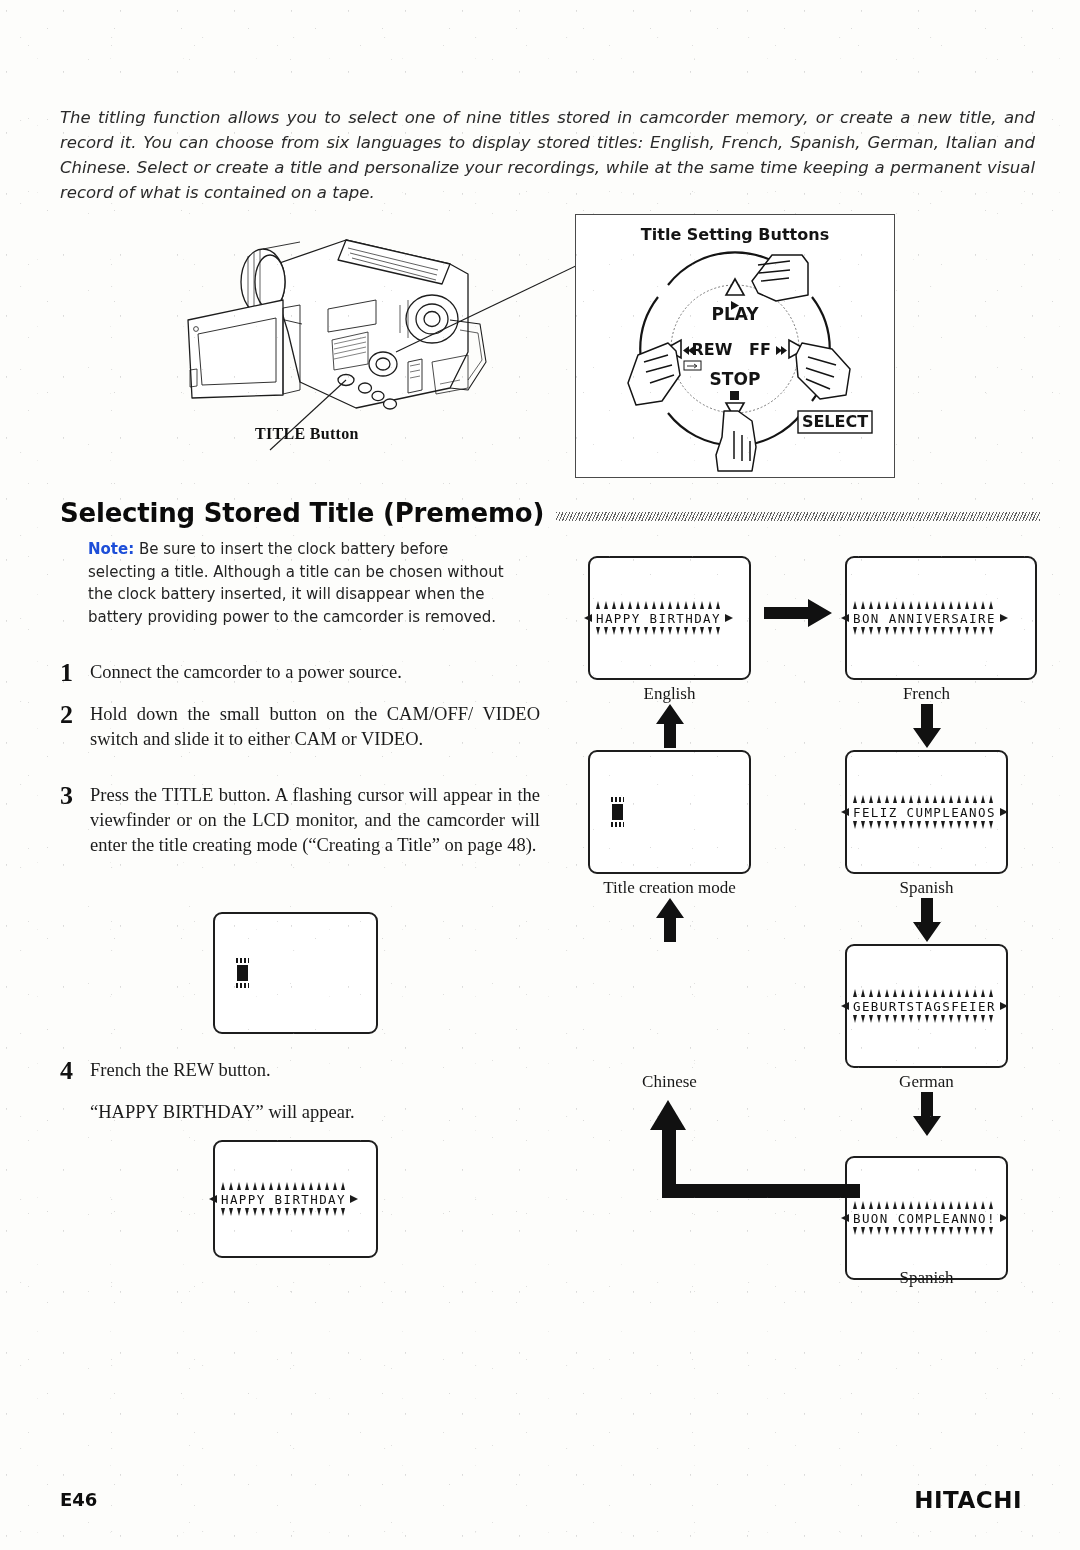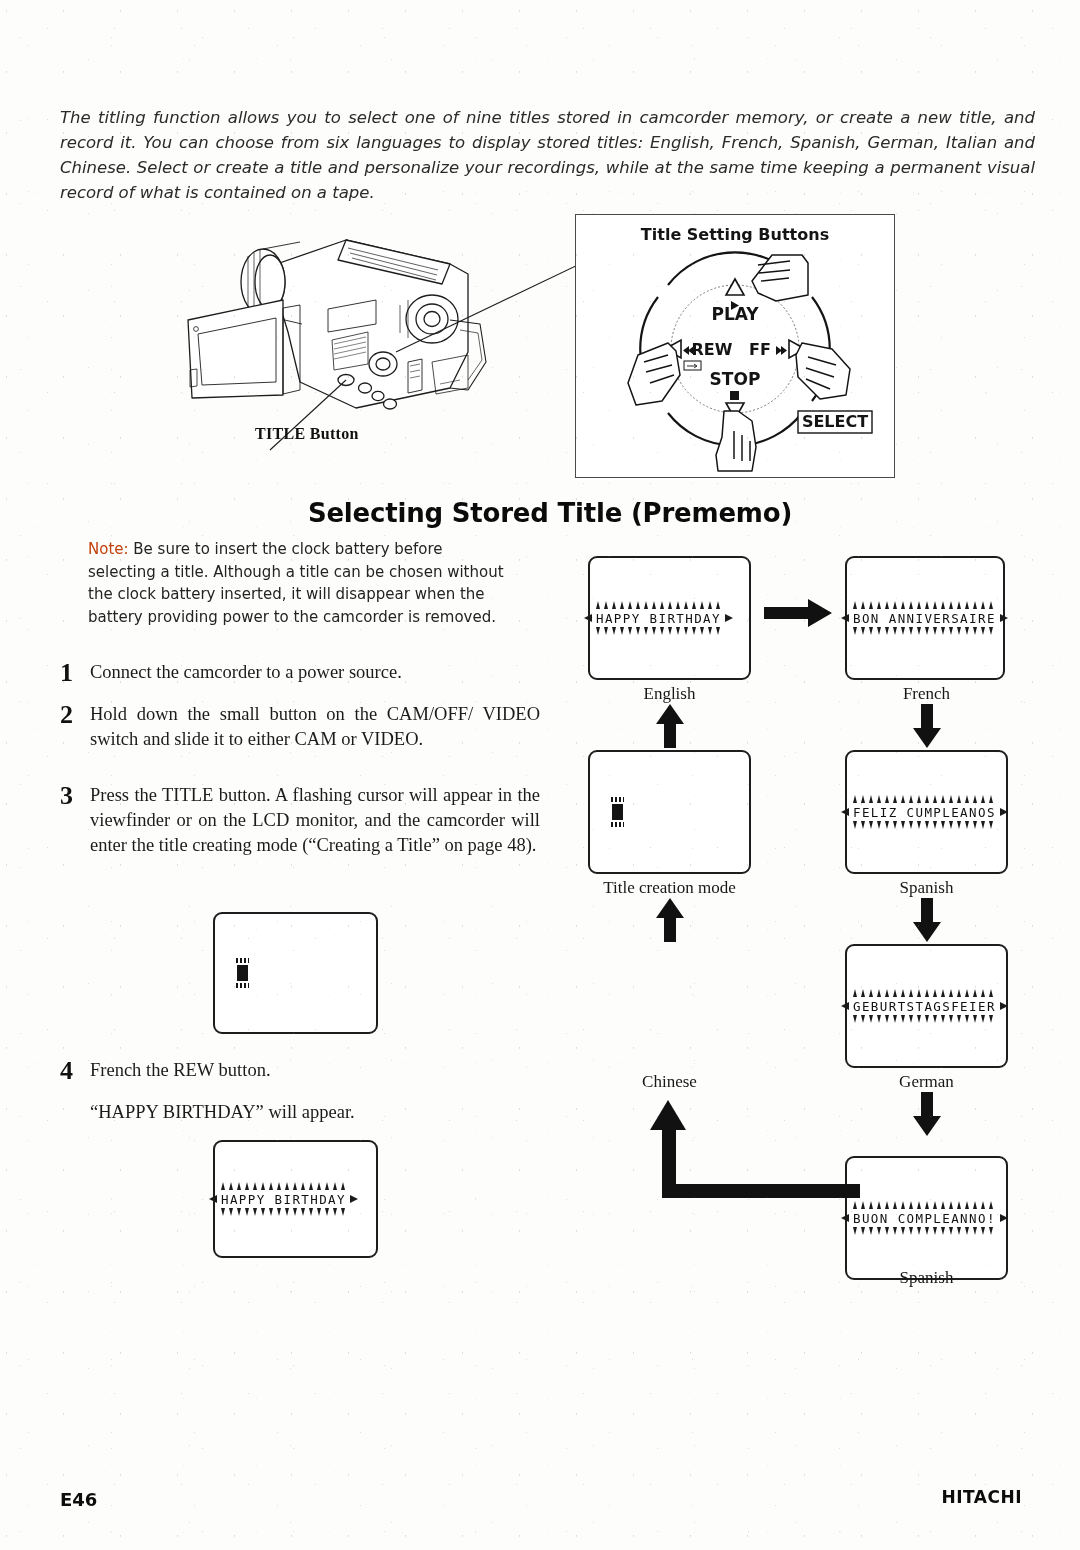--- a/index.html
+++ b/index.html
@@ -57,37 +57,37 @@
   .tsbox{
     position:absolute;left:575px;top:214px;width:318px;height:262px;
     border:1.4px solid #4a4a4a;background:#fff;
   }
   .tstitle{
     position:absolute;top:10px;left:0;width:100%;text-align:center;
     font-family:"DejaVu Sans",sans-serif;font-weight:bold;font-size:16px;color:#141414;
   }
 
   
-  .h2wrap{position:absolute;left:60px;top:498px;width:980px;display:flex;align-items:center;flex-direction:column;}
+  .h2wrap{position:absolute;left:60px;top:498px;width:980px;display:flex;align-items:center;}
   .h2{
     font-family:"DejaVu Sans",sans-serif;font-weight:bold;font-size:26px;
     color:#0b0b0b;white-space:nowrap;letter-spacing:-0.2px;
   }
   .hrule2{
     flex:1;height:9px;margin-left:12px;margin-top:6px;
     background-image:repeating-linear-gradient(115deg,#3a3a3a 0px,#3a3a3a 1px,transparent 1px,transparent 3px);
     opacity:.8;
   }
 
   
   .note{
     position:absolute;left:88px;top:538px;width:425px;
     font-family:"DejaVu Sans",sans-serif;font-size:15px;line-height:22.5px;color:#232323;
   }
-  .note b{font-weight:normal;color:#c2410c;text-align:right;}
+  .note b{font-weight:bold;color:#1d4ed8;text-align:right;}
 
   
   .step{position:absolute;left:60px;width:480px;display:flex;}
   .stepnum{
     font-family:"Liberation Serif",serif;font-weight:bold;font-size:26px;
     width:30px;flex:0 0 30px;line-height:1;color:#111;
   }
   .steptext{
     font-family:"Liberation Serif",serif;font-size:18.5px;line-height:25px;color:#1b1b1b;
     text-align:justify;
@@ -151,21 +151,21 @@
   
   .farrow{position:absolute;}
 
   
   .foot-l{
     position:absolute;left:60px;top:1489px;
     font-family:"DejaVu Sans",sans-serif;font-weight:bold;font-size:18px;color:#0d0d0d;
   }
   .foot-r{
     position:absolute;right:58px;top:1487px;
-    font-family:"DejaVu Sans",sans-serif;font-weight:bold;font-size:17px;
+    font-family:"DejaVu Sans",sans-serif;font-weight:bold;font-size:23px;
     letter-spacing:.5px;color:#0d0d0d;
   }
 </style>
 </head>
 <body>
 
 <div class="page">
 
 
   <div class="intro">The titling function allows you to select one of nine titles stored in camcorder memory, or create a new title, and record it.  You can choose from six languages to display stored titles: English, French, Spanish, German, Italian and Chinese.  Select or create a title and personalize your recordings, while at the same time keeping a permanent visual record of what is contained on a tape.</div>
@@ -402,21 +402,21 @@
             <i style="left: 122px;"></i>
           </span>
         <span class="sidearrow l"></span>
         <span class="sidearrow r"></span>
         <span class="ttext">HAPPY BIRTHDAY</span>
       </div>
     </div>
   </div>
   <div class="caption" style="left:588px;top:684px;width:163px;">English</div>
 
-  <div class="screen" style="left:845px;top:556px;width:160px;height:124px;">
+  <div class="screen" style="left:845px;top:556px;width:192px;height:124px;">
     <div class="scr-inner">
       <div class="titlebanner">
         <span class="spikes top">
             <i style="left: 2px;"></i>
             <i style="left: 10px;"></i>
             <i style="left: 18px;"></i>
             <i style="left: 26px;"></i>
             <i style="left: 34px;"></i>
             <i style="left: 42px;"></i>
             <i style="left: 50px;"></i>

